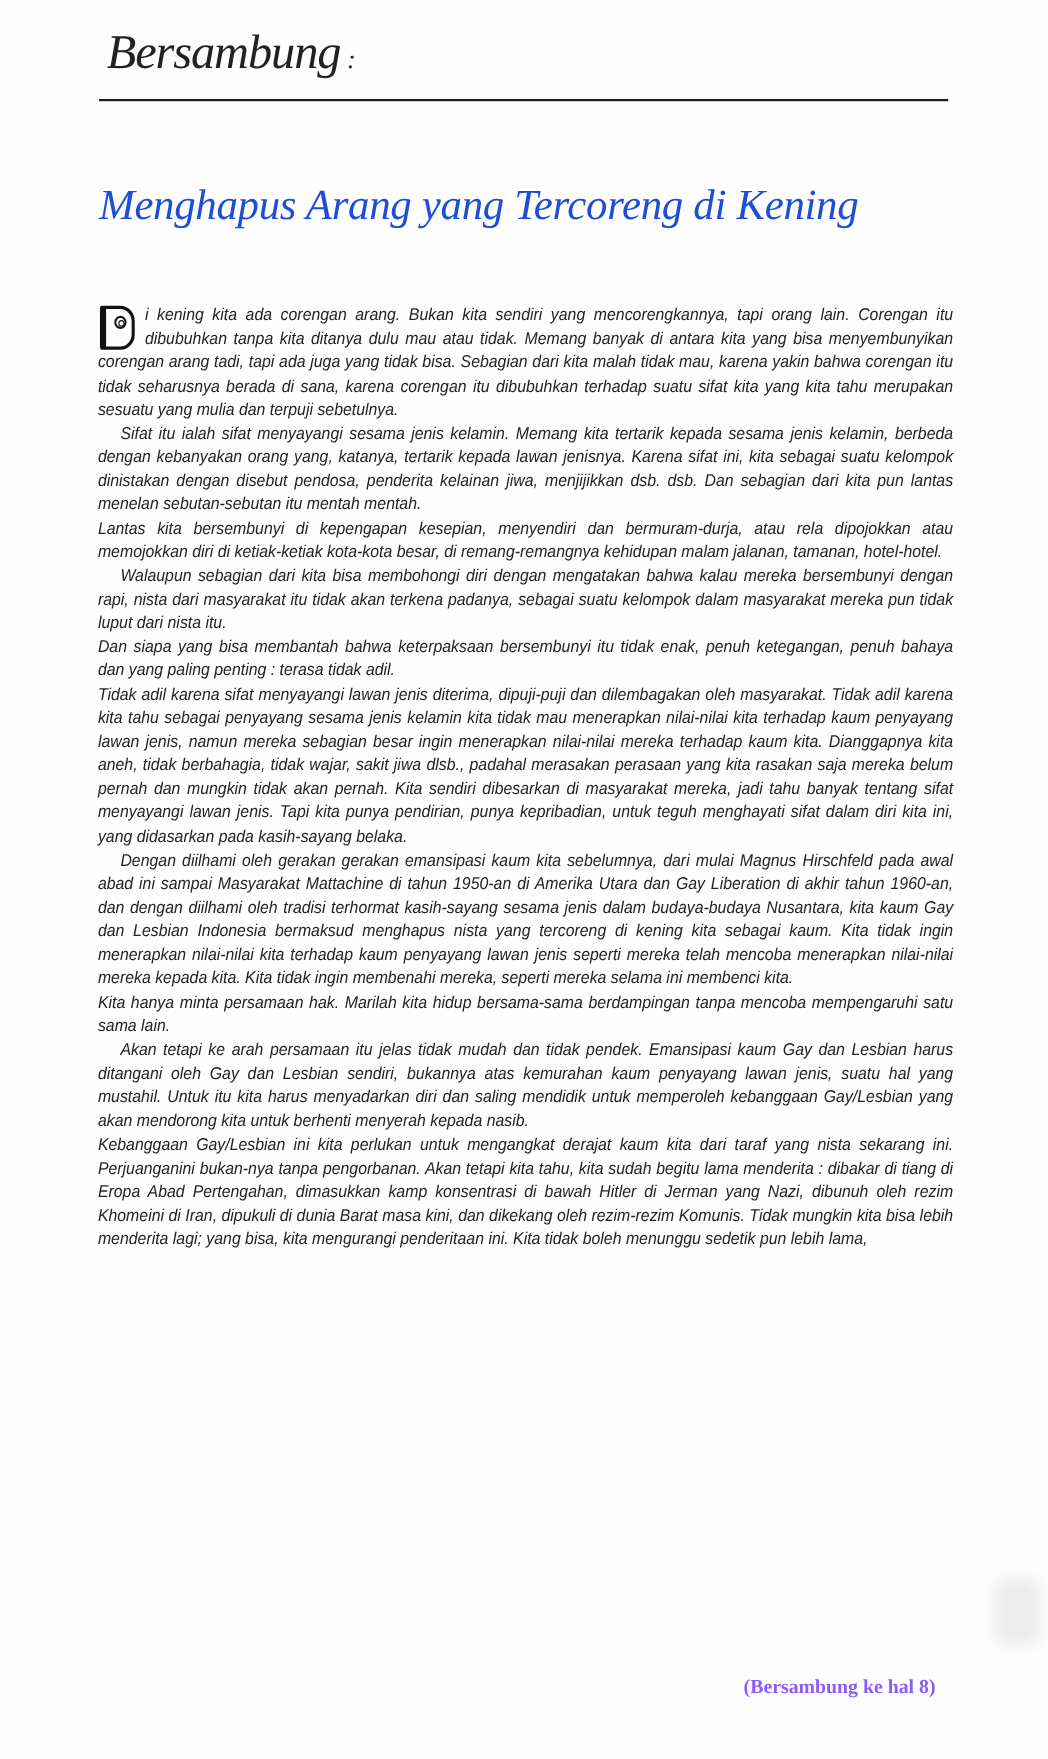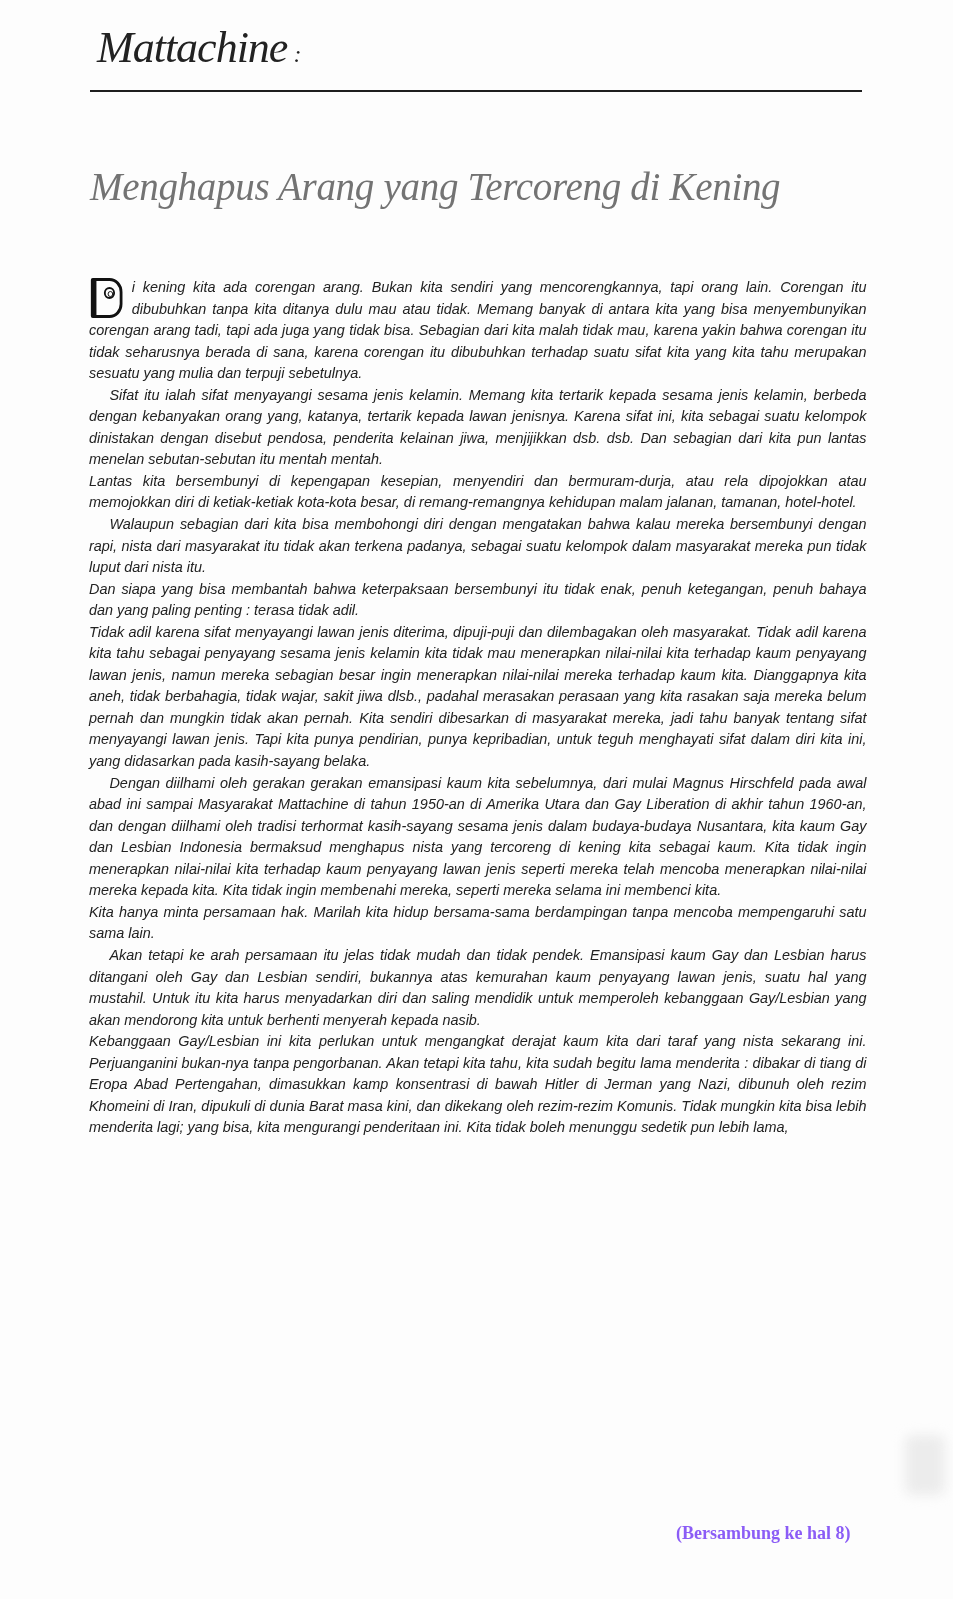--- a/index.html
+++ b/index.html
@@ -19,21 +19,21 @@
       position: absolute; left: 97px; top: 22px;
       font-family: "Liberation Serif", serif; font-style: italic; font-size: 44px; color: #222;
       letter-spacing: -1px;
     }
     .header-label span.colon { font-size: 24px; margin-left: 6px; }
     .header-rule {
       position: absolute; left: 90px; top: 90px; width: 772px; height: 2px; background: #1e1e1e;
     }
     .title {
       position: absolute; left: 90px; top: 164px; width: 800px;
-      font-family: "Liberation Serif", serif; font-style: italic; font-size: 39px; color: #737373;
+      font-family: "Liberation Serif", serif; font-style: italic; font-size: 39px; color: #1d4ed8;
       letter-spacing: -0.3px; white-space: nowrap;
     }
     .body {
       position: absolute; left: 89px; top: 276px; width: 778px;
       font-family: "Liberation Sans", sans-serif; font-style: italic; font-size: 15.5px;
       line-height: 21.55px; color: #222; text-align: justify;
       transform: scaleX(0.93); transform-origin: left top;
       width: 836px;
     }
     .body p { margin: 0; }
@@ -58,21 +58,21 @@
       position: absolute; left: 676px; top: 1523px;
       font-family: "Liberation Serif", serif; font-weight: bold; font-size: 18px; color: #8b5cf6;
     }
   </style>
 </head>
 <body>
 
 <div class="ghost">&nbsp;</div>
 <div class="ghost2"></div>
 
-<div class="header-label"><span>Mattachine</span><span class="colon">:</span></div>
+<div class="header-label"><span>Bersambung</span><span class="colon">:</span></div>
 <div class="header-rule"></div>
 
 <h1 class="title" style="margin:0;font-weight:normal;">Menghapus Arang yang Tercoreng di Kening</h1>
 
 <div class="body">
   <p><span class="dropcap">
         <span class="swirl"></span>
         <span class="letter">D</span>
       </span><span>i kening kita ada corengan arang. Bukan kita sendiri yang mencorengkannya, tapi orang lain. Corengan itu dibubuhkan tanpa kita ditanya dulu mau atau tidak. Memang banyak di antara kita yang bisa menyembunyikan corengan arang tadi, tapi ada juga yang tidak bisa. Sebagian dari kita malah tidak mau, karena yakin bahwa corengan itu tidak seharusnya berada di sana, karena corengan itu dibubuhkan terhadap suatu sifat kita yang kita tahu merupakan sesuatu yang mulia dan terpuji sebetulnya.</span></p>
   <p class="indent">Sifat itu ialah sifat menyayangi sesama jenis kelamin. Memang kita tertarik kepada sesama jenis kelamin, berbeda dengan kebanyakan orang yang, katanya, tertarik kepada lawan jenisnya. Karena sifat ini, kita sebagai suatu kelompok dinistakan dengan disebut pendosa, penderita kelainan jiwa, menjijikkan dsb. dsb. Dan sebagian dari kita pun lantas menelan sebutan-sebutan itu mentah mentah.</p>

